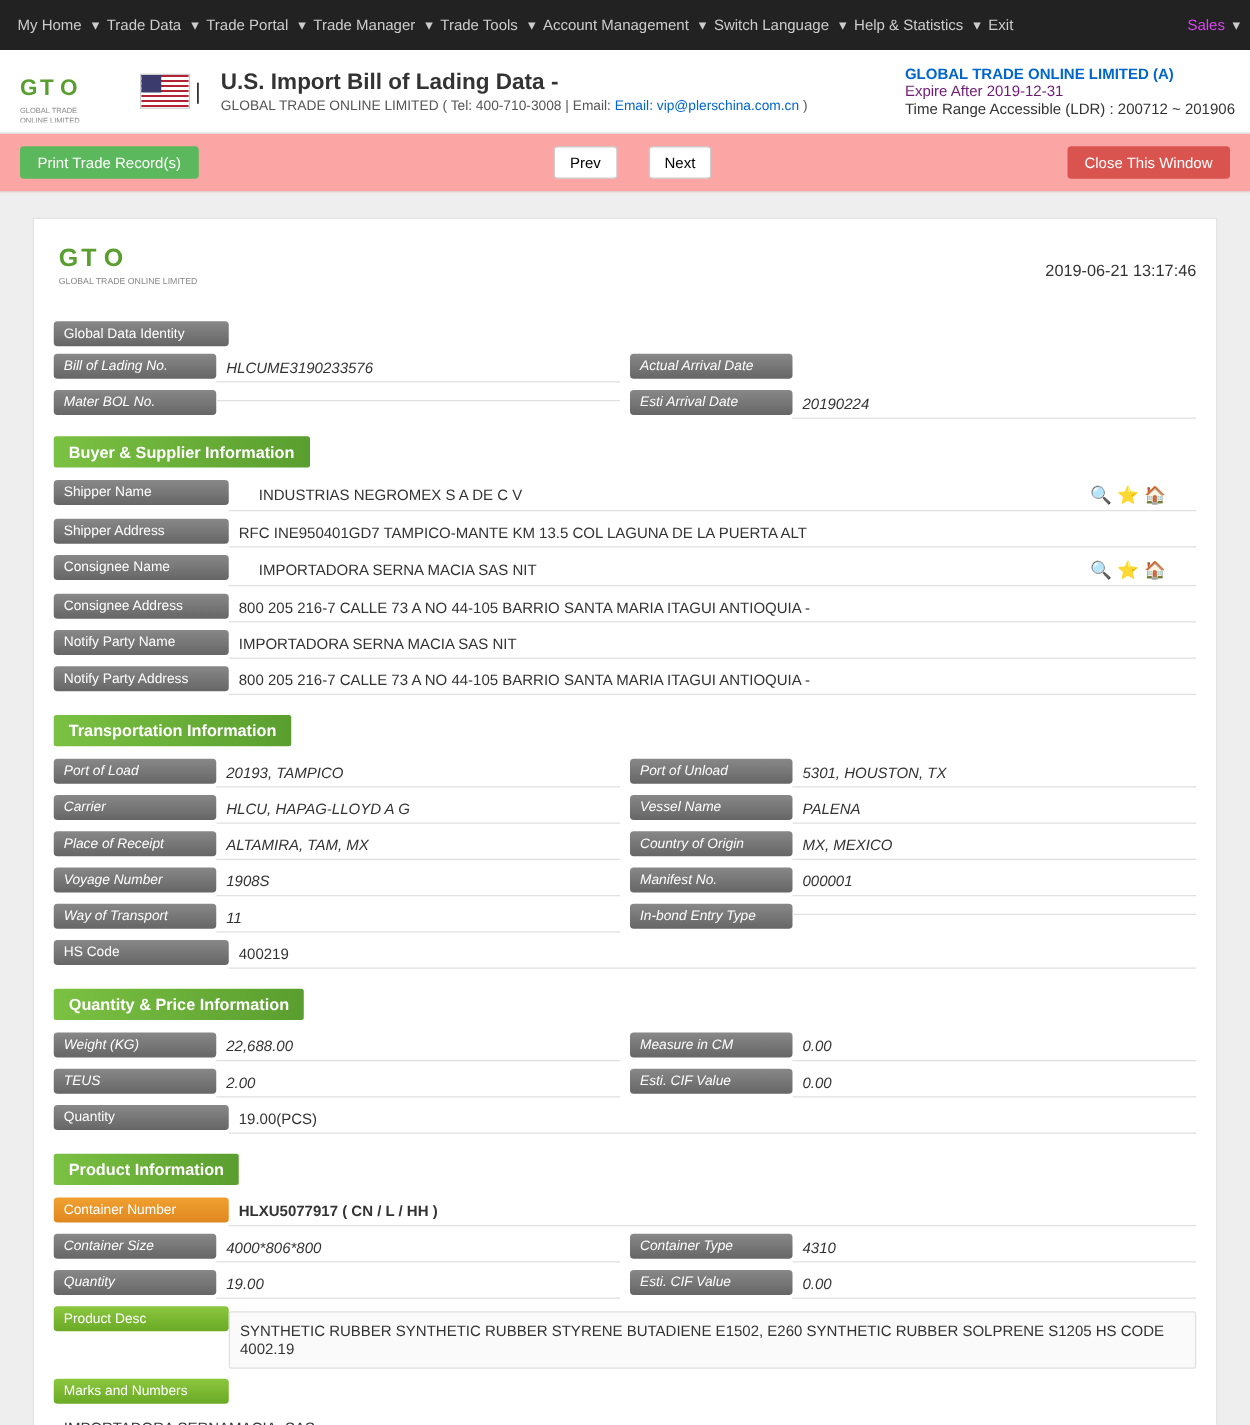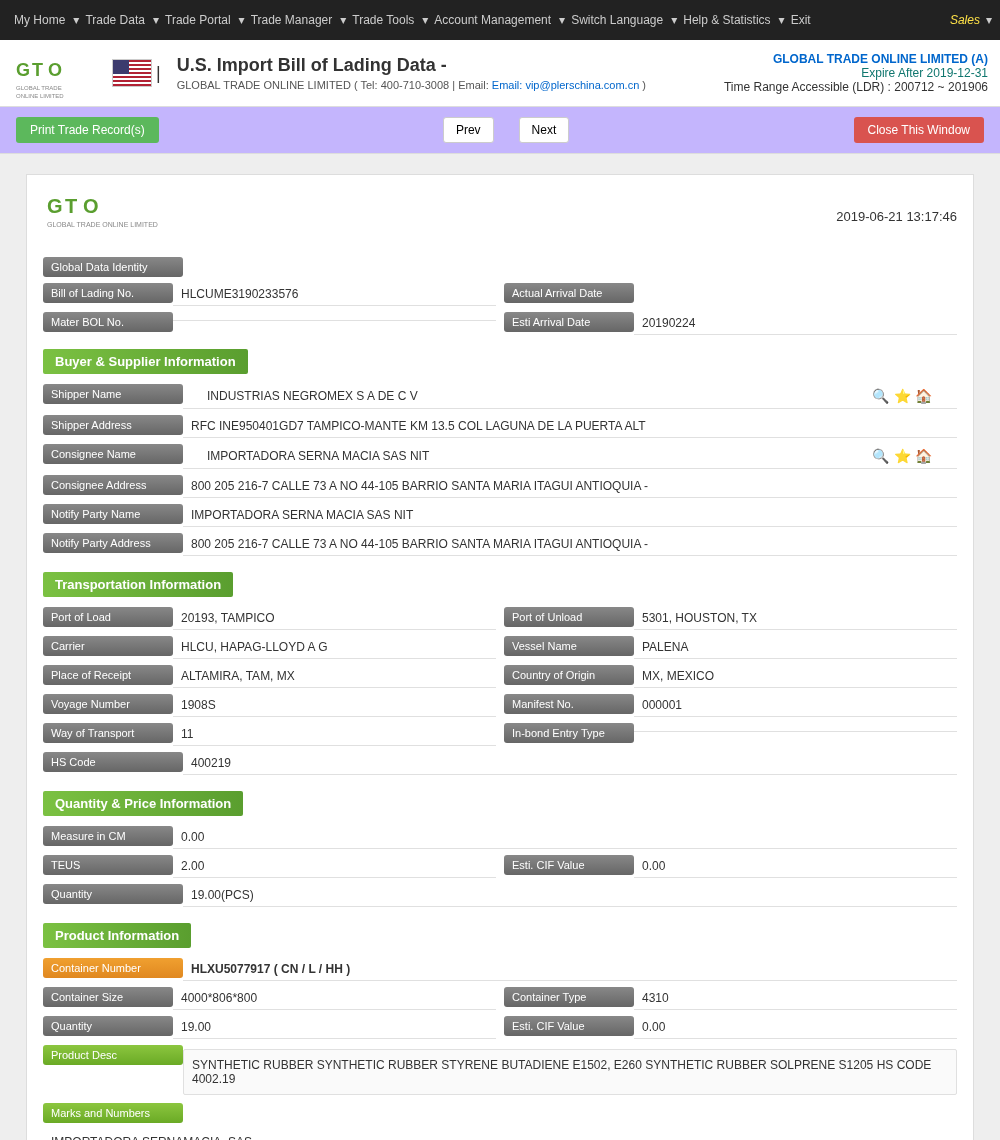--- a/index.html
+++ b/index.html
@@ -2,34 +2,34 @@
 <html><head>
   <meta charset="utf-8">
   <style>
     * { box-sizing: border-box; margin: 0; padding: 0; }
     body { font-family: Arial, sans-serif; font-size: 12px; background: #f0f0f0; color: #333; width: 1000px; }
 
     
     .top-nav { background: #222; color: #ccc; display: flex; align-items: center; padding: 0 8px; height: 40px; font-size: 12px; }
     .top-nav a { color: #ccc; text-decoration: none; margin-right: 2px; padding: 4px 6px; cursor: pointer; }
     .top-nav .spacer { flex: 1; }
-    .top-nav .sales { color: #fde047; padding: 4px 6px; cursor: pointer; font-style: italic; }
+    .top-nav .sales { color: #d946ef; padding: 4px 6px; cursor: pointer; }
 
     
     .header { background: white; display: flex; align-items: center; padding: 8px 12px; border-bottom: 1px solid #ddd; }
     .logo-area { display: flex; align-items: center; margin-right: 20px; }
     .flag-area { display: flex; align-items: center; margin-right: 16px; }
     .header-title-area { flex: 1; }
-    .header-right { text-align: right; font-size: 12px; }
+    .header-right { font-size: 12px; }
     .header-right .company-name { color: #0066cc; font-weight: bold; }
-    .header-right .expire { color: #0f766e; }
+    .header-right .expire { color: #701a75; }
     .header-right .ldr { color: #333; }
 
     
-    .toolbar { background: #c4b5fd; padding: 10px 16px; display: flex; align-items: center; gap: 25px; border-bottom: 1px solid #ddd; }
+    .toolbar { background: #fca5a5; padding: 10px 16px; display: flex; align-items: center; gap: 25px; border-bottom: 1px solid #ddd; }
     .btn-print { background: #5cb85c; color: white; border: none; padding: 6px 14px; font-size: 12px; cursor: pointer; border-radius: 3px; }
     .btn-nav { background: white; border: 1px solid #ccc; padding: 5px 12px; font-size: 12px; cursor: pointer; border-radius: 3px; }
     .btn-close { background: #d9534f; color: white; border: none; padding: 6px 14px; font-size: 12px; cursor: pointer; border-radius: 3px; margin-left: auto; }
 
     
     .content { padding: 16px; background: white; margin: 10px; border: 1px solid #ddd; }
 
     
     .record-header { display: flex; justify-content: space-between; align-items: center; margin-bottom: 16px; }
 
@@ -38,21 +38,21 @@
     .section-title { background: linear-gradient(to right, #7bc142, #5a9e2f); color: white; padding: 5px 12px; font-size: 13px; font-weight: bold; display: inline-block; margin-bottom: 10px; border-radius: 2px; }
     .data-row { display: flex; margin-bottom: 6px; align-items: flex-start; }
     .data-label { background: linear-gradient(to bottom, #888, #666); color: white; padding: 4px 8px; font-size: 11px; min-width: 140px; text-align: left; border-radius: 3px; flex-shrink: 0; }
     .data-label.orange { background: linear-gradient(to bottom, #f0a030, #e08820); }
     .data-label.green-light { background: linear-gradient(to bottom, #8cc63f, #6aaa25); }
     .data-value { padding: 4px 8px; font-size: 12px; color: #333; flex: 1; border-bottom: 1px solid #e0e0e0; }
     .data-value.bold { font-weight: bold; }
 
     
     .two-col { display: flex; gap: 8px; margin-bottom: 6px; }
-    .two-col .col { flex: 1; display: flex; align-items: flex-start; }
+    .two-col .col { flex: 1; display: flex; align-items: flex-start; font-style: italic; }
     .two-col .data-label { min-width: 130px; }
 
     
     .value-with-icons { display: flex; align-items: center; gap: 4px; flex: 1; border-bottom: 1px solid #e0e0e0; padding: 4px 24px; }
     .value-text { flex: 1; font-size: 12px; color: #333; }
     .icon-btn { cursor: pointer; font-size: 14px; }
 
     .product-desc-value { padding: 8px; font-size: 12px; color: #333; border: 1px solid #e0e0e0; background: #fafafa; border-radius: 2px; margin-top: 4px; }
     .marks-value { padding: 8px; font-size: 12px; color: #333; }
   </style>
@@ -292,20 +292,24 @@
         <div class="data-value">400219</div>
       </div>
     </div>
 
     <div class="section" style="margin-top:14px;">
       <div class="section-title">Quantity &amp; Price Information</div>
 
       
       <div class="two-col">
         <div class="col">
+          <div class="data-label">Weight (KG)</div>
+          <div class="data-value">22,688.00</div>
+        </div>
+        <div class="col">
           <div class="data-label">Measure in CM</div>
           <div class="data-value">0.00</div>
         </div>
       </div>
 
       
       <div class="two-col">
         <div class="col">
           <div class="data-label">TEUS</div>
           <div class="data-value">2.00</div>

